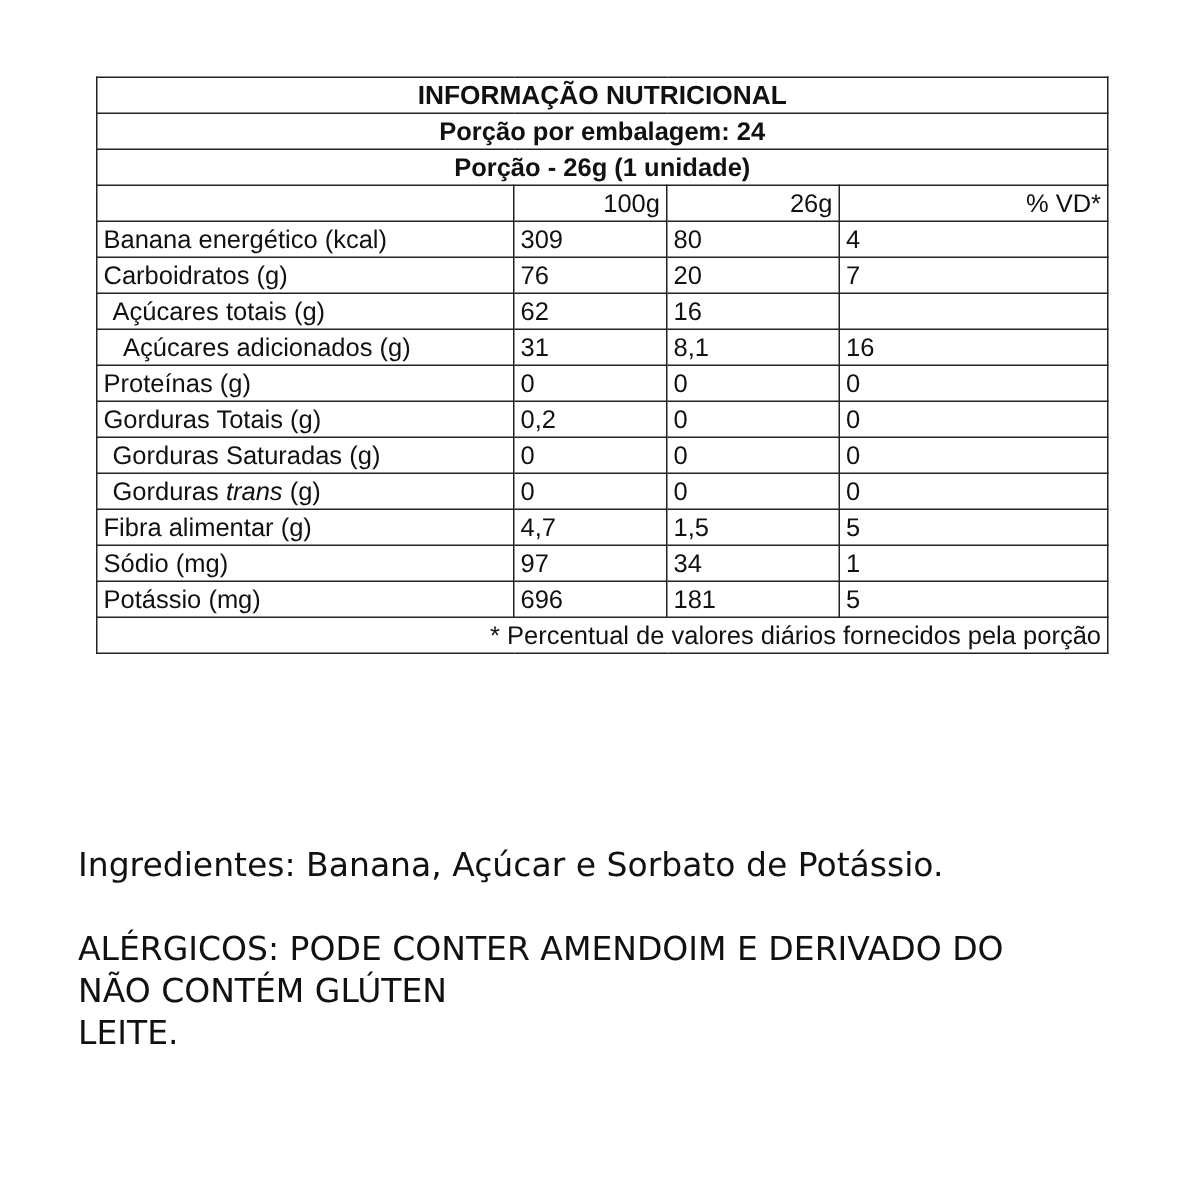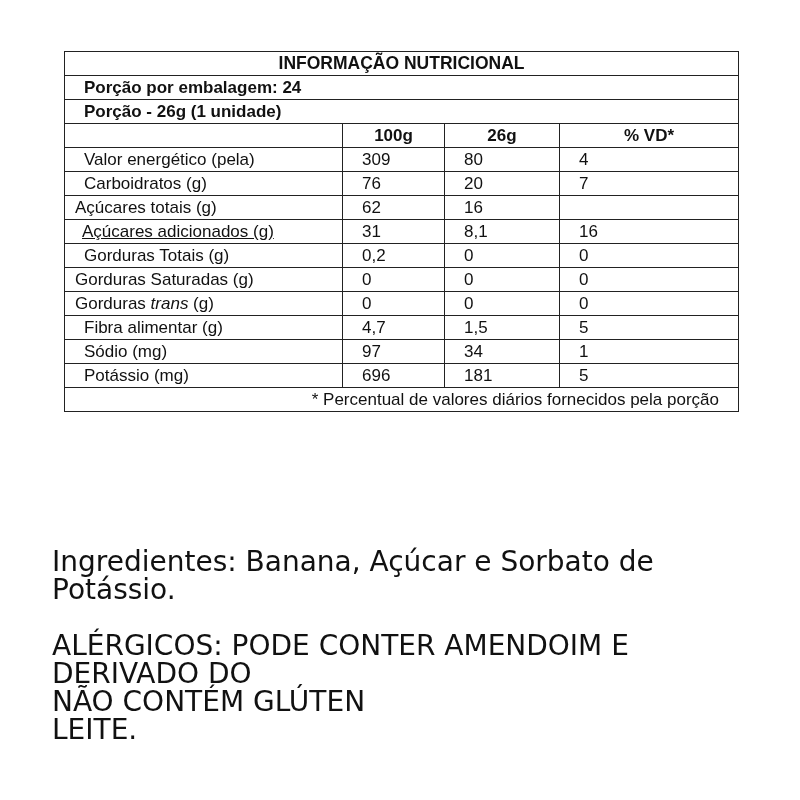--- a/index.html
+++ b/index.html
@@ -3,35 +3,35 @@
 <meta charset="utf-8">
 <style>
   html, body { margin: 0; padding: 0; background: #ffffff; }
   body { width: 800px; height: 800px; position: relative; overflow: hidden; }
   .nutri {
     position: absolute; left: 64px; top: 51px; width: 674px;
     border-collapse: collapse; table-layout: fixed;
     font-family: "Liberation Sans", sans-serif; font-size: 17px; color: #111;
   }
   .nutri td, .nutri th {
-    border: 1.5px solid #222; height: 23px; padding: 0 19px; line-height: 21px;
+    border: 1.5px solid #222; height: 23px; padding: 0 4px; line-height: 21px;
     white-space: nowrap; overflow: hidden; margin-top: 12px;
   }
   .nutri td.vd, .nutri th.vd { border-left-color: #999; }
   .nutri .title { text-align: center; font-weight: bold; font-size: 17.5px; }
-  .nutri .bold { font-weight: bold; text-align: left; }
-  .nutri th { font-weight: bold; text-align: center; }
+  .nutri .bold { font-weight: bold; text-align: center; }
+  .nutri th { font-weight: normal; text-align: right; }
   .nutri td.num { }
   .nutri td.ind1 { padding-left: 10px; }
-  .nutri td.ind2 { padding-left: 17px; text-decoration: underline; }
+  .nutri td.ind2 { padding-left: 17px; }
   .nutri .foot { text-align: right; }
   .nutri i { }
   .info {
-    position: absolute; left: 52px; top: 548px; width: 720px;
-    font-family: "DejaVu Sans", sans-serif; font-size: 28px; line-height: 28px; color: #111;
+    position: absolute; left: 52px; top: 564px; width: 720px;
+    font-family: "DejaVu Sans", sans-serif; font-size: 22px; line-height: 28px; color: #111;
   }
   .info p { margin: 0; }
   .gap { height: 28px; }
 </style>
 </head>
 <body>
 
 <table class="nutri">
   <colgroup>
     <col style="width:278px">
@@ -51,21 +51,21 @@
       </tr>
   <tr>
     <th></th>
     <th>100g</th>
     <th>26g</th>
     <th class="vd">% VD*</th>
   </tr>
   </tbody>
     <tbody id="rows">
       <tr>
-        <td class="">Valor energético (pela)</td>
+        <td class="">Banana energético (kcal)</td>
         <td class="num">309</td>
         <td class="num">80</td>
         <td class="num vd">4</td>
       </tr>
       <tr>
         <td class="">Carboidratos (g)</td>
         <td class="num">76</td>
         <td class="num">20</td>
         <td class="num vd">7</td>
       </tr>
@@ -73,20 +73,26 @@
         <td class="ind1">Açúcares totais (g)</td>
         <td class="num">62</td>
         <td class="num">16</td>
         <td class="num vd"></td>
       </tr>
       <tr>
         <td class="ind2">Açúcares adicionados (g)</td>
         <td class="num">31</td>
         <td class="num">8,1</td>
         <td class="num vd">16</td>
+      </tr>
+      <tr>
+        <td class="">Proteínas (g)</td>
+        <td class="num">0</td>
+        <td class="num">0</td>
+        <td class="num vd">0</td>
       </tr>
       <tr>
         <td class="">Gorduras Totais (g)</td>
         <td class="num">0,2</td>
         <td class="num">0</td>
         <td class="num vd">0</td>
       </tr>
       <tr>
         <td class="ind1">Gorduras Saturadas (g)</td>
         <td class="num">0</td>

